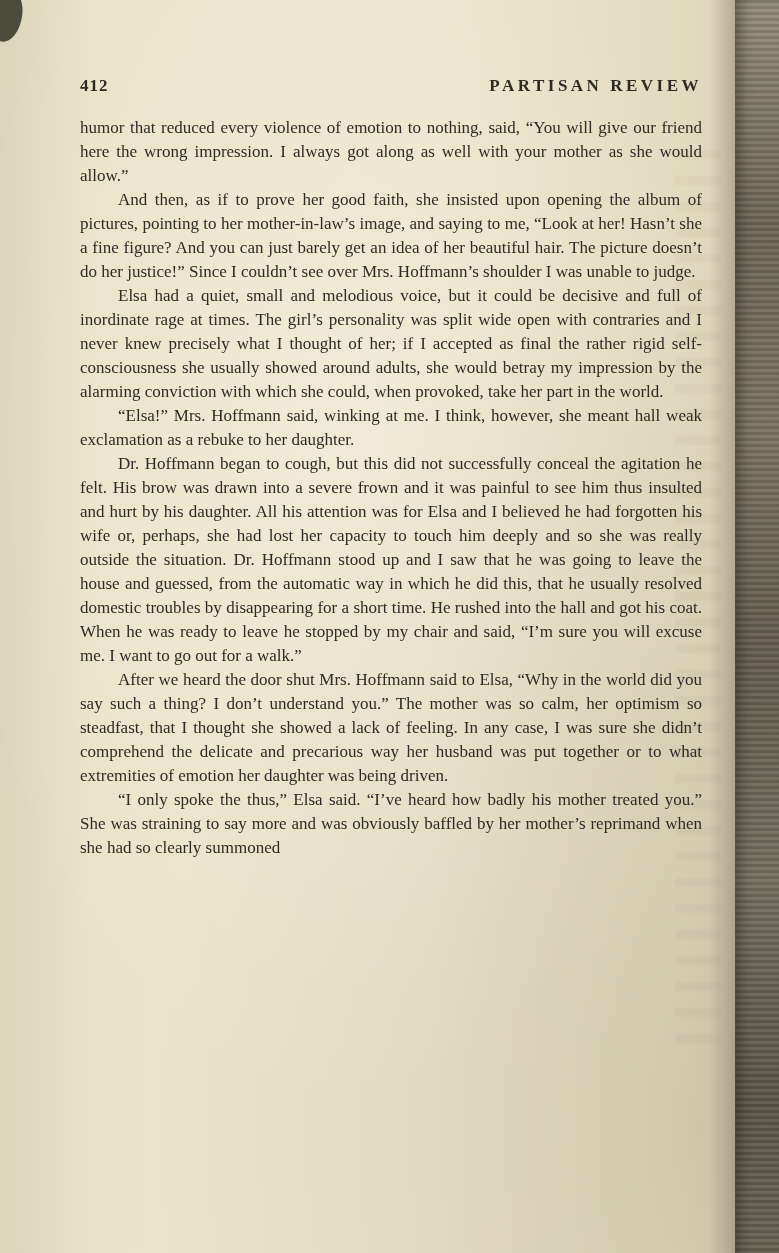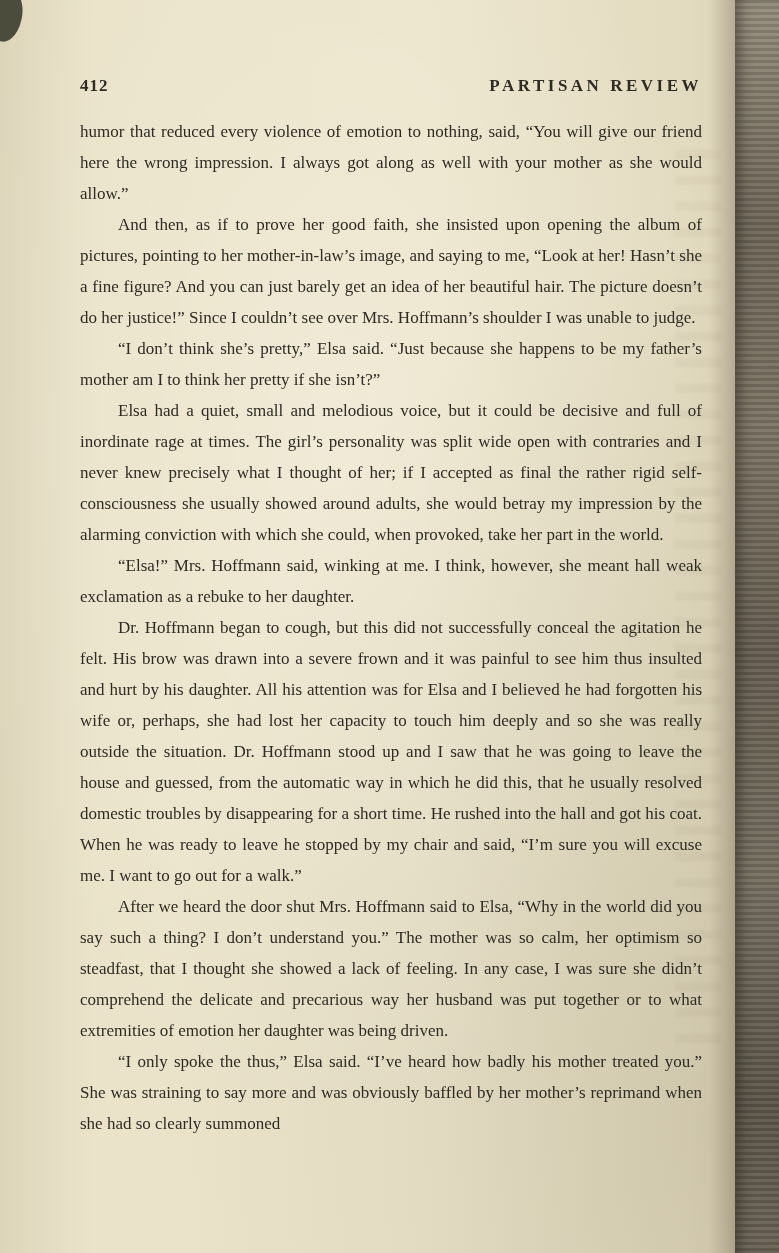--- a/index.html
+++ b/index.html
@@ -91,21 +91,21 @@
     letter-spacing: 1px;
   }
   .journal-title {
     font-size: 17px;
     letter-spacing: 3.5px;
     text-align: center;
   }
   .body-text {
     width: 622px;
     font-size: 17px;
-    line-height: 31px;
+    line-height: 24px;
     text-align: justify;
     text-justify: inter-word;
     hyphens: auto;
     -webkit-hyphens: auto;
   }
   .body-text p {
     margin: 0;
   }
   .body-text p.indent {
     text-indent: 38px;
@@ -122,21 +122,20 @@
   <div class="page-inner">
 
     <div class="running-head">
       <span class="page-number">412</span>
       <span class="journal-title">PARTISAN REVIEW</span>
     </div>
 
     <div class="body-text">
       <p>humor that reduced every violence of emotion to nothing, said, “You will give our friend here the wrong impression. I always got along as well with your mother as she would allow.”</p>
       <p class="indent">And then, as if to prove her good faith, she insisted upon opening the album of pictures, pointing to her mother-in-law’s image, and saying to me, “Look at her! Hasn’t she a fine figure? And you can just barely get an idea of her beautiful hair. The picture doesn’t do her justice!” Since I couldn’t see over Mrs. Hoffmann’s shoulder I was unable to judge.</p>
-      <p class="indent">“I don’t think she’s pretty,” Elsa said. “Just because she happens to be my father’s mother am I to think her pretty if she isn’t?”</p>
       <p class="indent">Elsa had a quiet, small and melodious voice, but it could be decisive and full of inordinate rage at times. The girl’s personality was split wide open with contraries and I never knew precisely what I thought of her; if I accepted as final the rather rigid self-consciousness she usually showed around adults, she would betray my impression by the alarming conviction with which she could, when provoked, take her part in the world.</p>
       <p class="indent">“Elsa!” Mrs. Hoffmann said, winking at me. I think, however, she meant hall weak exclamation as a rebuke to her daughter.</p>
       <p class="indent">Dr. Hoffmann began to cough, but this did not successfully conceal the agitation he felt. His brow was drawn into a severe frown and it was painful to see him thus insulted and hurt by his daughter. All his attention was for Elsa and I believed he had forgotten his wife or, perhaps, she had lost her capacity to touch him deeply and so she was really outside the situation. Dr. Hoffmann stood up and I saw that he was going to leave the house and guessed, from the automatic way in which he did this, that he usually resolved domestic troubles by disappearing for a short time. He rushed into the hall and got his coat. When he was ready to leave he stopped by my chair and said, “I’m sure you will excuse me. I want to go out for a walk.”</p>
       <p class="indent">After we heard the door shut Mrs. Hoffmann said to Elsa, “Why in the world did you say such a thing? I don’t understand you.” The mother was so calm, her optimism so steadfast, that I thought she showed a lack of feeling. In any case, I was sure she didn’t comprehend the delicate and precarious way her husband was put together or to what extremities of emotion her daughter was being driven.</p>
       <p class="indent">“I only spoke the thus,” Elsa said. “I’ve heard how badly his mother treated you.” She was straining to say more and was obviously baffled by her mother’s reprimand when she had so clearly summoned</p>
     </div>
 
   </div>
 
   <div class="edge-fade"></div>

